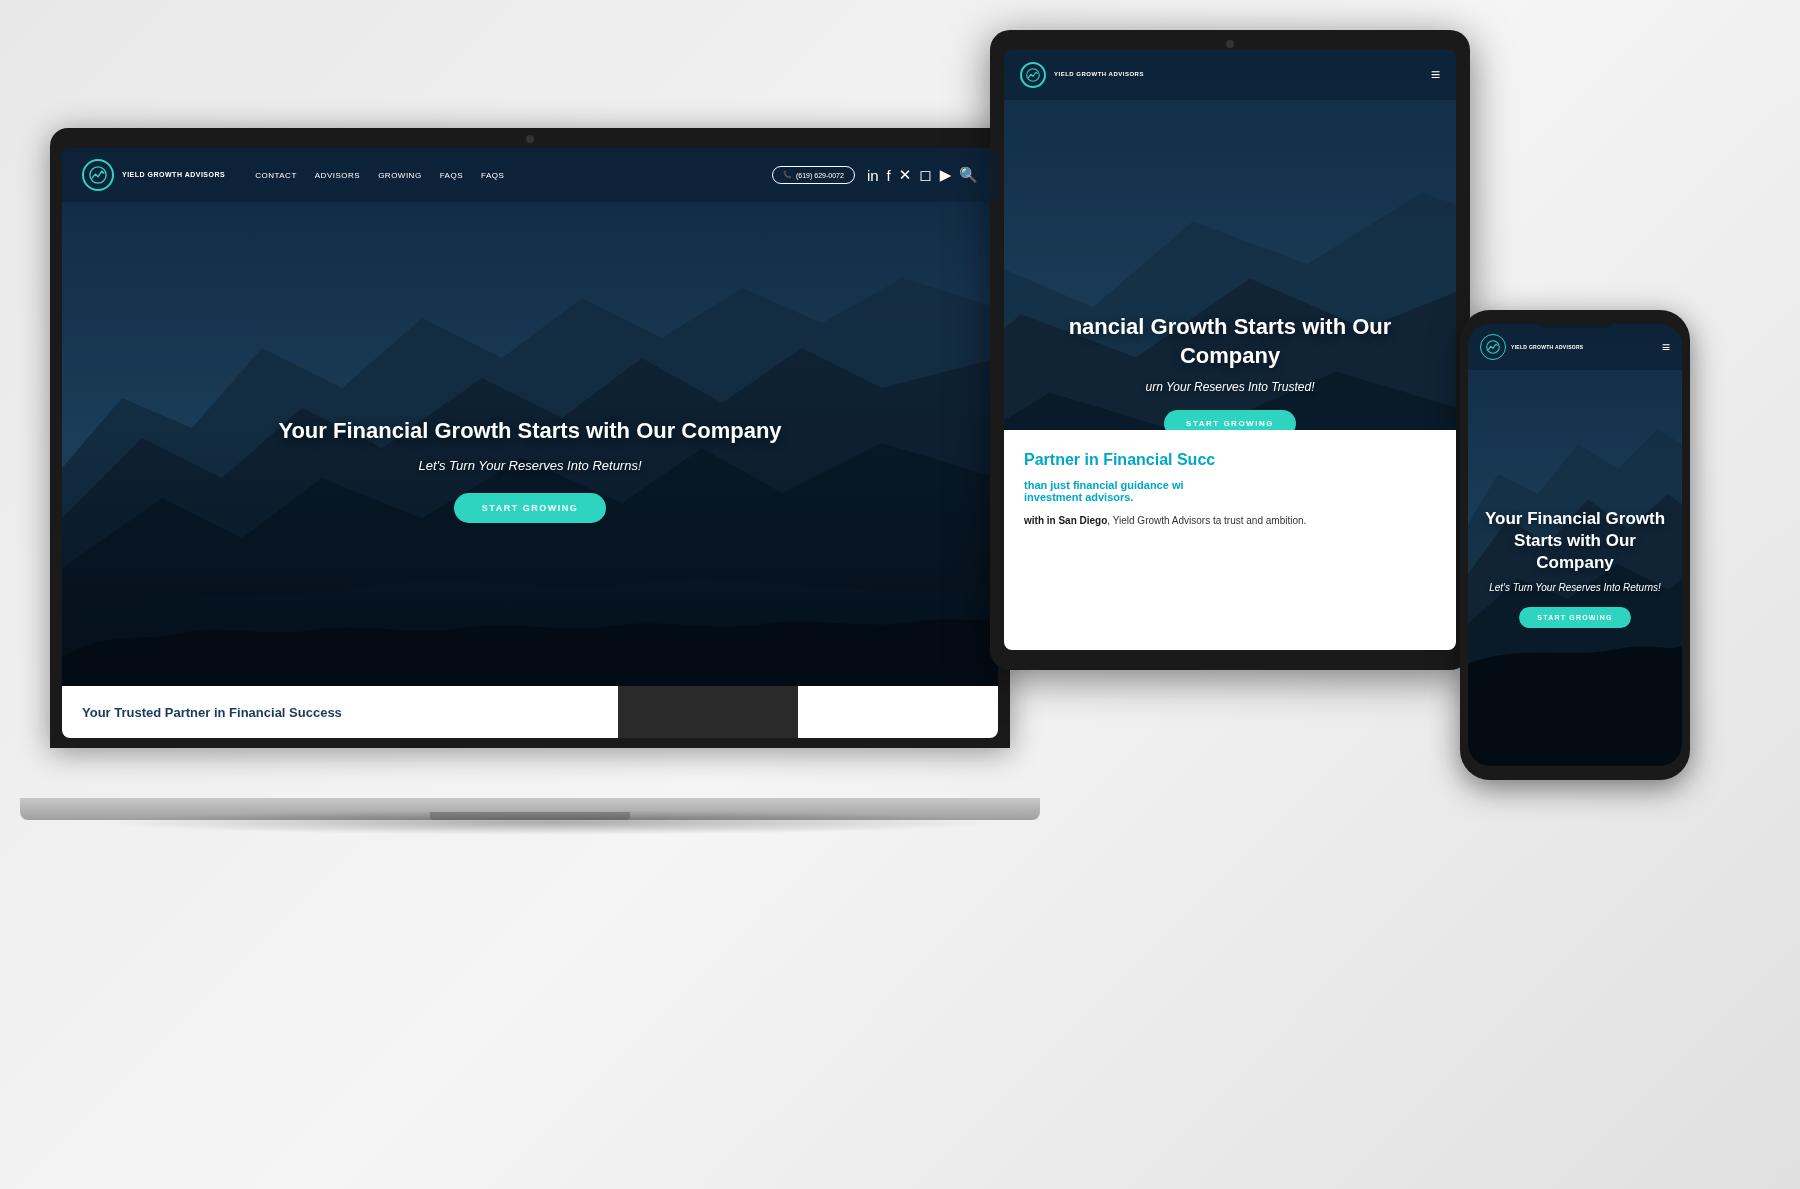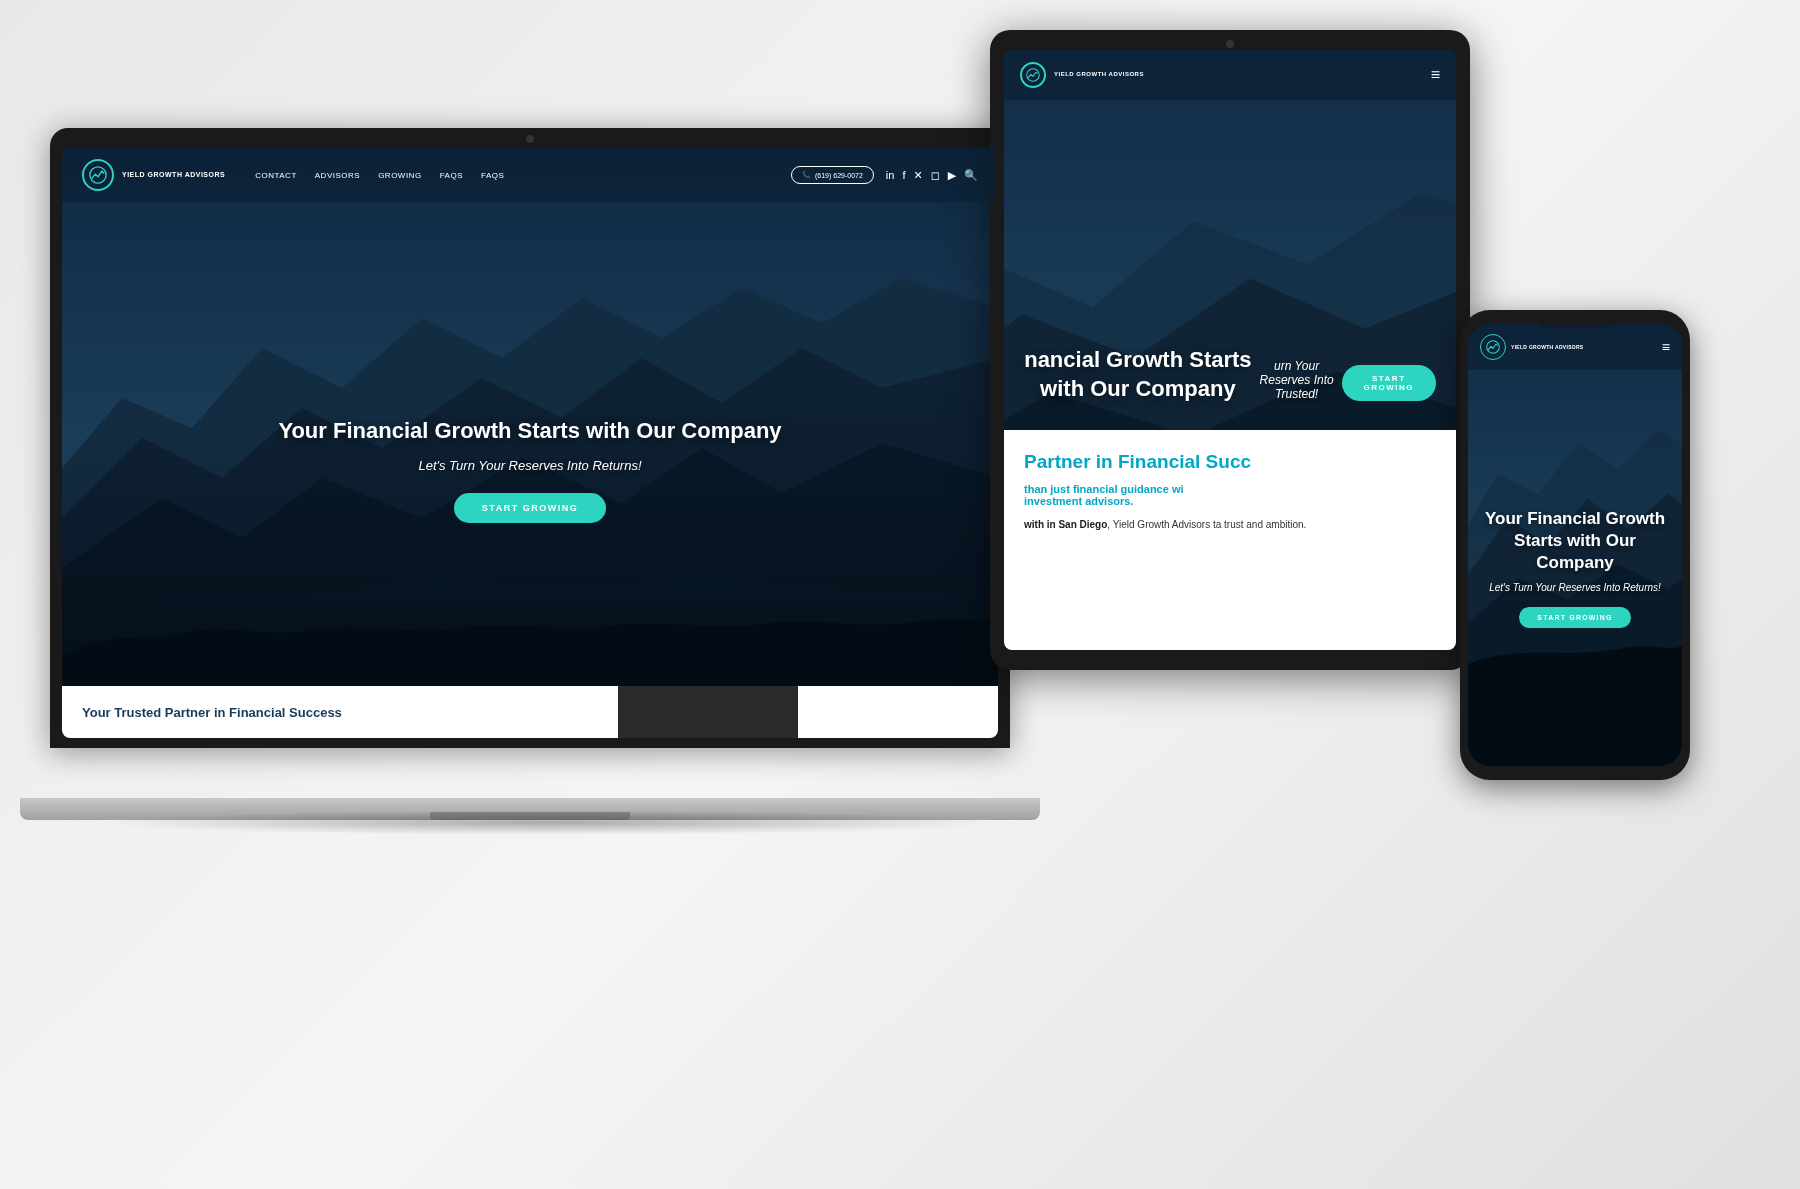--- a/index.html
+++ b/index.html
@@ -258,21 +258,21 @@
 
     .social-icons {
       display: flex;
       gap: 8px;
       margin-left: 12px;
       align-items: center;
     }
 
     .social-icon {
       color: white;
-      font-size: 11px;
+      font-size: 15px;
     }
 
     .site-hero {
       position: absolute;
       top: 0;
       left: 0;
       right: 0;
       bottom: 0;
       display: flex;
       flex-direction: column;
@@ -363,21 +363,21 @@
       font-size: 16px;
     }
 
     .tablet-hero {
       position: absolute;
       top: 0;
       left: 0;
       right: 0;
       bottom: 0;
       display: flex;
-      flex-direction: row;
+      flex-direction: column;
       align-items: center;
       justify-content: center;
       text-align: center;
       z-index: 5;
       padding: 50px 20px 0;
     }
 
     .tablet-hero-title {
       font-size: 22px;
       font-weight: 700;
@@ -414,21 +414,21 @@
       bottom: 0;
       left: 0;
       right: 0;
       height: 220px;
       background: white;
       padding: 20px;
       z-index: 10;
     }
 
     .tablet-lower-title {
-      font-size: 19px;
+      font-size: 16px;
       font-weight: 700;
       color: #00a8c6;
       line-height: 1.3;
       margin-bottom: 8px;
     }
 
     .tablet-lower-subtitle {
       font-size: 11px;
       color: #00a8c6;
       font-weight: 600;

